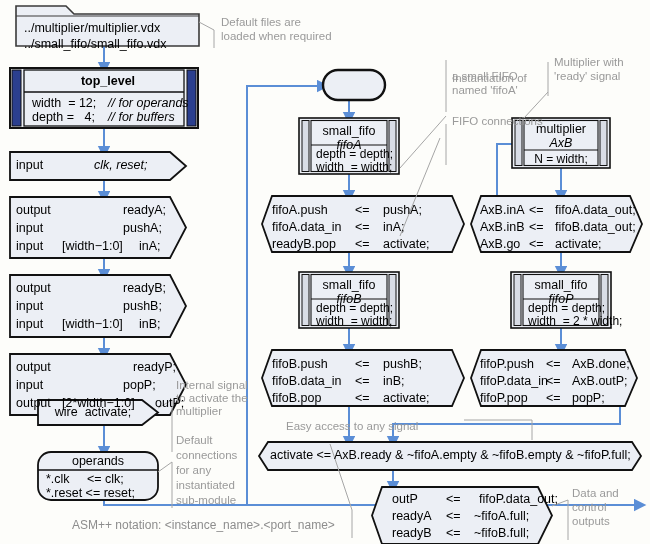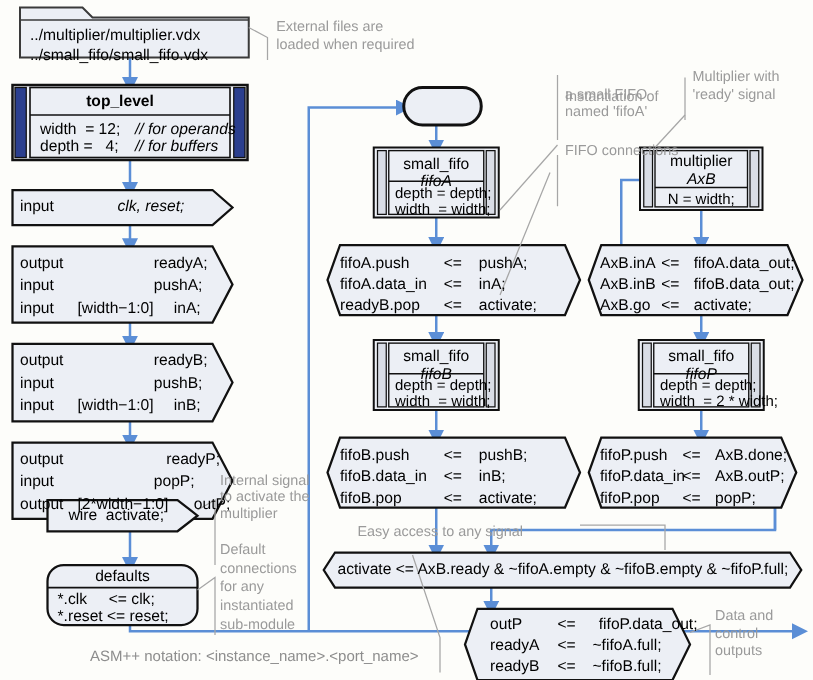--- a/index.html
+++ b/index.html
@@ -141,24 +141,24 @@
       <path d="M524,118 L548,92"></path>
       <path d="M548,62 L548,96"></path>
       <path d="M464,420 L532,420 L532,440"></path>
       <path d="M330,444 L352,510 L352,538"></path>
       <path d="M552,506 L568,500 L568,540"></path>
     </g>
   </svg>
 
   <div class="txt" style="left:24px;top:37px;">../small_fifo/small_fifo.vdx</div>
   <div class="txt" style="left:24px;top:21px;">../multiplier/multiplier.vdx</div>
-  <div class="note" style="left:221px;top:16px;">External files are</div>
+  <div class="note" style="left:221px;top:16px;">Default files are</div>
   <div class="note" style="left:221px;top:30px;">loaded when required</div>
 
-  <div class="txt b" style="left:24px;top:74px;width:144px;text-align:center;">top_level</div>
+  <div class="txt b" style="left:24px;top:74px;width:144px;text-align:center;padding-left:12px;">top_level</div>
   <div class="txt" style="left:32px;top:96px;">width  = 12;</div>
   <div class="txt i" style="left:108px;top:96px;">// for operands</div>
   <div class="txt" style="left:32px;top:110px;">depth =   4;</div>
   <div class="txt i" style="left:108px;top:110px;">// for buffers</div>
 
   <div class="txt" style="left:16px;top:158px;">input</div>
   <div class="txt" style="left:94px;top:158px;font-style:italic;">clk, reset;</div>
 
   <div class="txt" style="left:16px;top:203px;">output</div>
   <div class="txt" style="left:123px;top:203px;">readyA;</div>
@@ -182,21 +182,21 @@
   <div class="txt" style="left:123px;top:378px;">popP;</div>
   <div class="txt" style="left:16px;top:396px;">output</div>
   <div class="txt" style="left:62px;top:396px;">[2*width−1:0]</div>
   <div class="txt" style="left:155px;top:396px;">outP;</div>
 
   <div class="txt" style="left:38px;top:405px;width:110px;text-align:center;">wire  activate;</div>
   <div class="note" style="left:176px;top:379px;">Internal signal</div>
   <div class="note" style="left:176px;top:392px;">to activate the</div>
   <div class="note" style="left:176px;top:405px;">multiplier</div>
 
-  <div class="txt" style="left:38px;top:454px;width:120px;text-align:center;">defaults</div>
+  <div class="txt" style="left:38px;top:454px;width:120px;text-align:center;">operands</div>
   <div class="txt" style="left:46px;top:472px;">*.clk     &lt;= clk;</div>
   <div class="txt" style="left:46px;top:486px;">*.reset &lt;= reset;</div>
   <div class="note" style="left:176px;top:434px;">Default</div>
   <div class="note" style="left:176px;top:449px;">connections</div>
   <div class="note" style="left:176px;top:464px;">for any</div>
   <div class="note" style="left:176px;top:479px;">instantiated</div>
   <div class="note" style="left:176px;top:494px;">sub-module</div>
 
   <div class="txt" style="left:311px;top:124px;width:76px;text-align:center;">small_fifo</div>
   <div class="txt i" style="left:311px;top:138px;width:76px;text-align:center;">fifoA</div>

